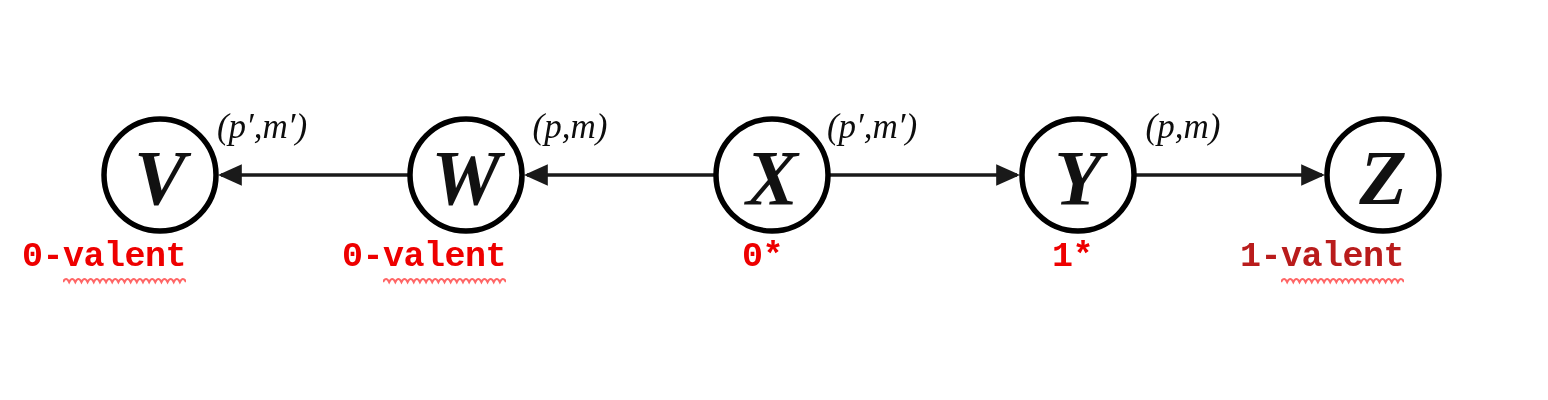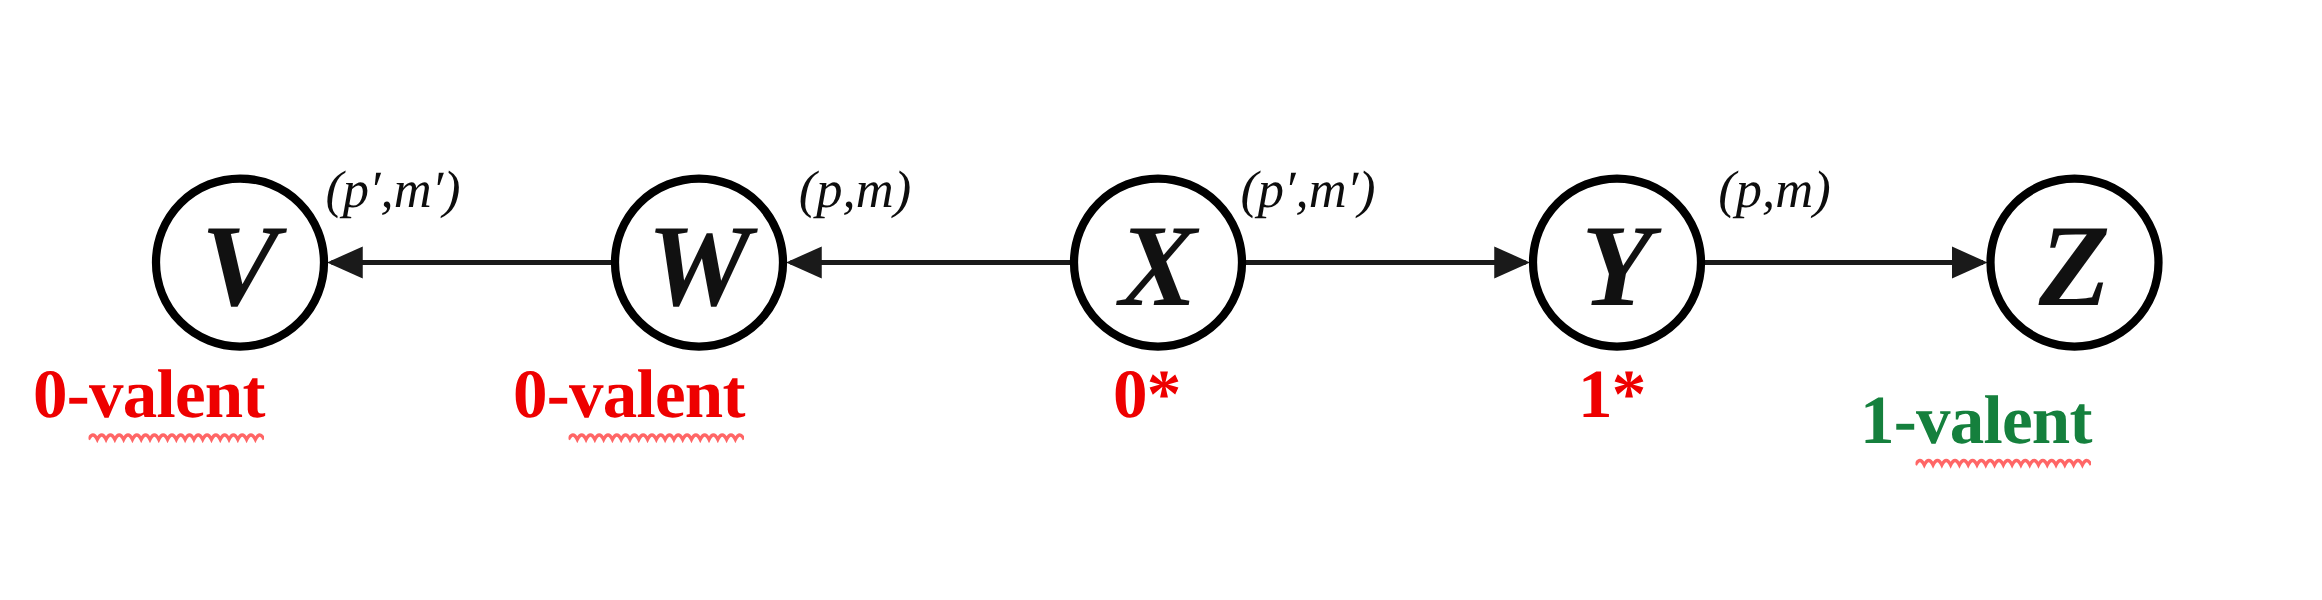--- a/index.html
+++ b/index.html
@@ -47,23 +47,23 @@
   .edge-label {
     font-family: "Liberation Serif", "DejaVu Serif", serif;
     font-style: italic;
     font-size: 35px;
     fill: #0d0d0d;
     text-anchor: middle;
     dominant-baseline: middle;
   }
   .valency-label {
     position: absolute;
-    font-family: Liberation Serif, serif;
+    font-family: Liberation Mono, monospace;
     font-weight: 700;
-    font-size: 46px;
+    font-size: 35px;
     color: #ee0000;
     white-space: nowrap;
     line-height: 1;
     letter-spacing: -0.5px;
   }
   .valency-label .misspelled {
     position: relative;
     display: inline-block;
   }
   .squiggle {
@@ -129,18 +129,18 @@
 
   <div id="valency-layer">
       <div class="valency-label" style="left: 22px; top: 240px; color: rgb(238, 0, 0);"><span>0-</span><span class="misspelled">valent<svg class="squiggle" viewBox="0 0 120 10" preserveAspectRatio="none">
             <path d="M 0 7 q 3 -6 6 0 q 3 -6 6 0 q 3 -6 6 0 q 3 -6 6 0 q 3 -6 6 0 q 3 -6 6 0 q 3 -6 6 0 q 3 -6 6 0 q 3 -6 6 0 q 3 -6 6 0 q 3 -6 6 0 q 3 -6 6 0 q 3 -6 6 0 q 3 -6 6 0 q 3 -6 6 0 q 3 -6 6 0 q 3 -6 6 0 q 3 -6 6 0 q 3 -6 6 0 q 3 -6 6 0 " stroke="#ff6666" stroke-width="2.2" fill="none"></path>
           </svg></span></div>
       <div class="valency-label" style="left: 342px; top: 240px; color: rgb(238, 0, 0);"><span>0-</span><span class="misspelled">valent<svg class="squiggle" viewBox="0 0 120 10" preserveAspectRatio="none">
             <path d="M 0 7 q 3 -6 6 0 q 3 -6 6 0 q 3 -6 6 0 q 3 -6 6 0 q 3 -6 6 0 q 3 -6 6 0 q 3 -6 6 0 q 3 -6 6 0 q 3 -6 6 0 q 3 -6 6 0 q 3 -6 6 0 q 3 -6 6 0 q 3 -6 6 0 q 3 -6 6 0 q 3 -6 6 0 q 3 -6 6 0 q 3 -6 6 0 q 3 -6 6 0 q 3 -6 6 0 q 3 -6 6 0 " stroke="#ff6666" stroke-width="2.2" fill="none"></path>
           </svg></span></div>
       <div class="valency-label" style="left: 742px; top: 240px; color: rgb(238, 0, 0);"><span>0*</span></div>
       <div class="valency-label" style="left: 1052px; top: 240px; color: rgb(238, 0, 0);"><span>1*</span></div>
-      <div class="valency-label" style="left: 1240px; top: 240px; color: #15803d; margin-top: 17px;"><span>1-</span><span class="misspelled">valent<svg class="squiggle" viewBox="0 0 120 10" preserveAspectRatio="none">
+      <div class="valency-label" style="left: 1240px; top: 240px; color: #b91c1c;"><span>1-</span><span class="misspelled">valent<svg class="squiggle" viewBox="0 0 120 10" preserveAspectRatio="none">
             <path d="M 0 7 q 3 -6 6 0 q 3 -6 6 0 q 3 -6 6 0 q 3 -6 6 0 q 3 -6 6 0 q 3 -6 6 0 q 3 -6 6 0 q 3 -6 6 0 q 3 -6 6 0 q 3 -6 6 0 q 3 -6 6 0 q 3 -6 6 0 q 3 -6 6 0 q 3 -6 6 0 q 3 -6 6 0 q 3 -6 6 0 q 3 -6 6 0 q 3 -6 6 0 q 3 -6 6 0 q 3 -6 6 0 " stroke="#ff6666" stroke-width="2.2" fill="none"></path>
           </svg></span></div>
     </div>
 
 </div>
 
 </body></html>

